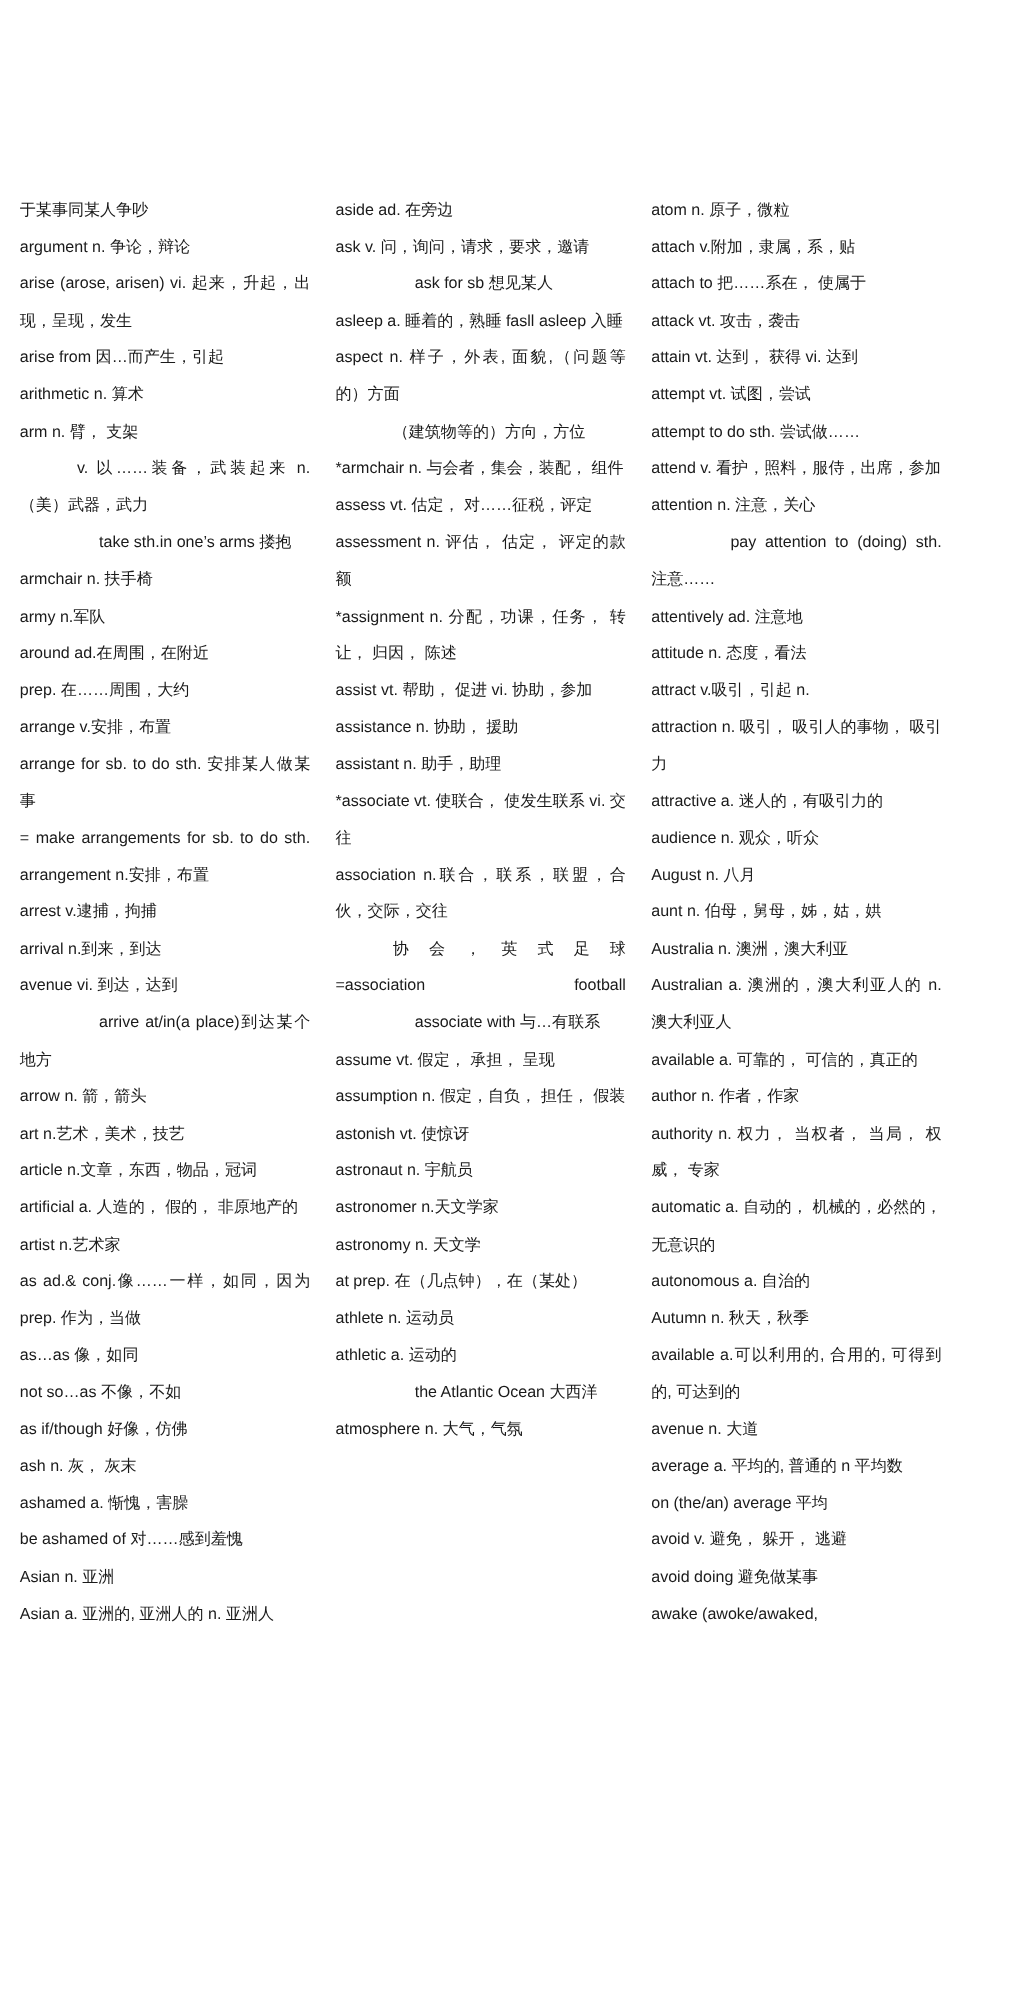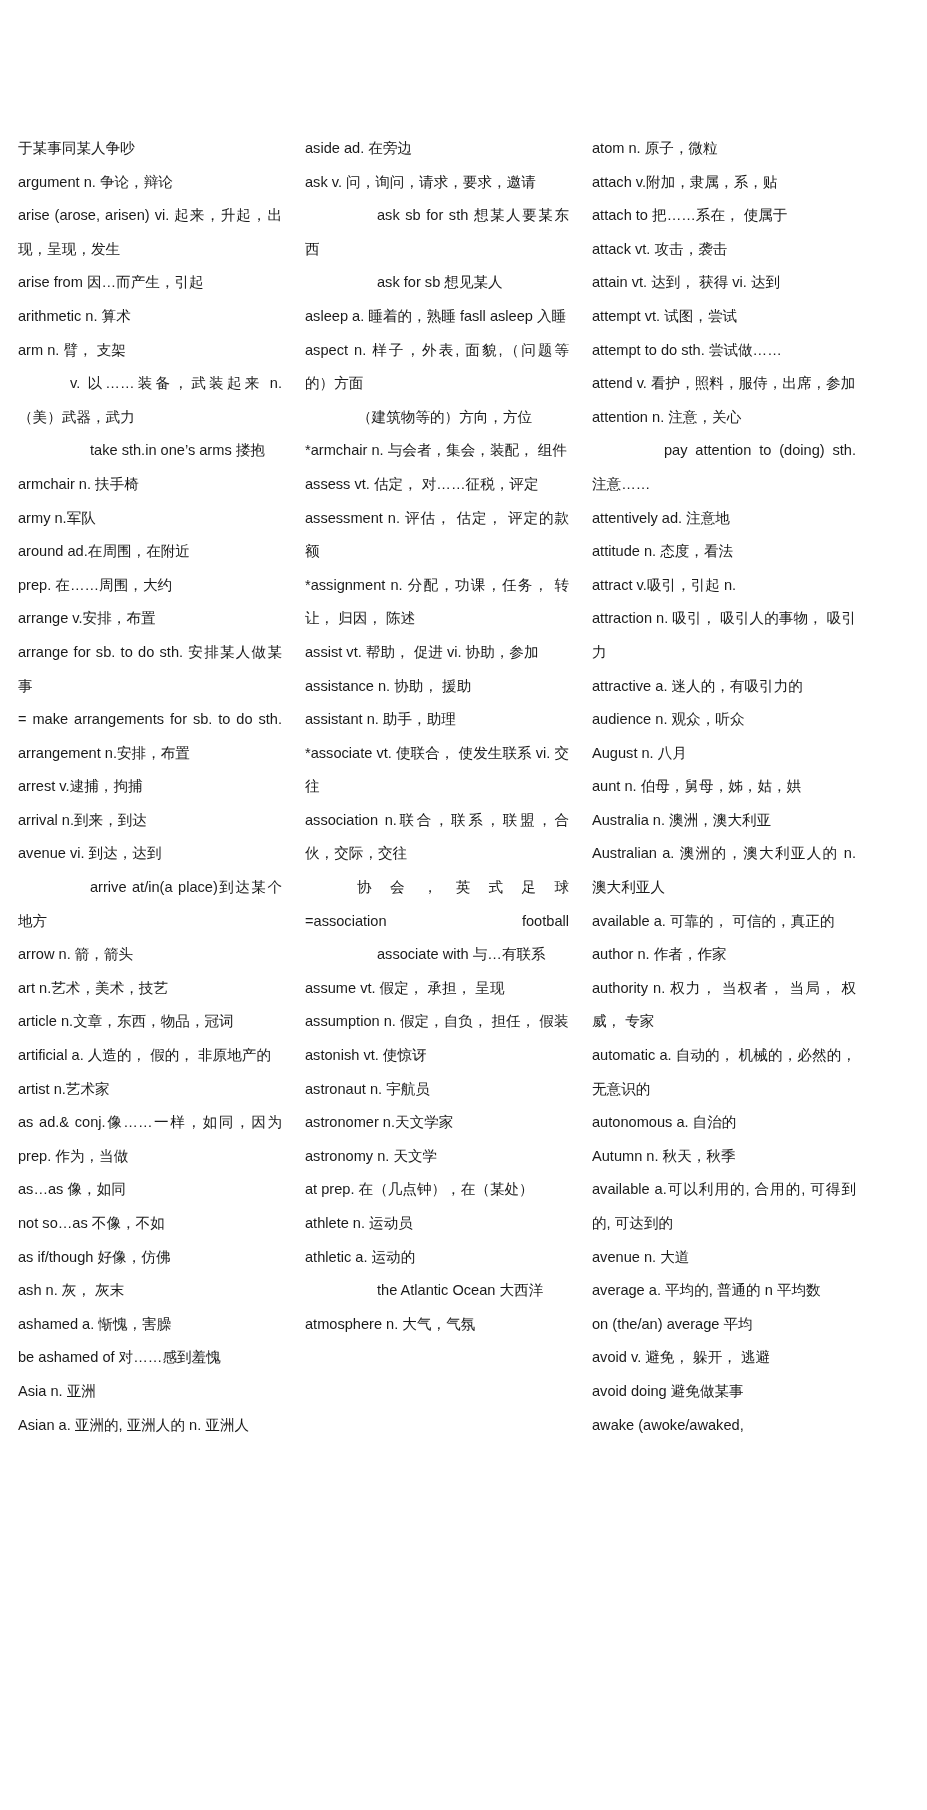--- a/index.html
+++ b/index.html
@@ -25,20 +25,21 @@
   }
   .columns {
     display: flex;
     flex-direction: row;
     align-items: flex-start;
     gap: 23px;
   }
   .column {
     width: 264px;
     flex: 0 0 264px;
+    margin-top: 43px;
   }
   .entry {
     font-size: 14.6px;
     line-height: 33.6px;
     color: #1a1a1a;
     text-align: justify;
     text-justify: inter-character;
     white-space: normal;
     word-break: break-word;
     margin: 0;
@@ -90,27 +91,26 @@
         <p class="entry">article n.文章，东西，物品，冠词</p>
         <p class="entry">artificial a. 人造的， 假的， 非原地产的</p>
         <p class="entry">artist n.艺术家</p>
         <p class="entry">as ad.&amp; conj.像……一样，如同，因为 prep. 作为，当做</p>
         <p class="entry">as…as 像，如同</p>
         <p class="entry">not so…as 不像，不如</p>
         <p class="entry">as if/though 好像，仿佛</p>
         <p class="entry">ash n. 灰， 灰末</p>
         <p class="entry">ashamed a. 惭愧，害臊</p>
         <p class="entry">be ashamed of 对……感到羞愧</p>
-        <p class="entry">Asia n. 亚洲</p>
+        <p class="entry">Asian n. 亚洲</p>
         <p class="entry">Asian a. 亚洲的, 亚洲人的 n. 亚洲人</p>
       </div>
     <div class="column col2">
         <p class="entry">aside ad. 在旁边</p>
         <p class="entry">ask v. 问，询问，请求，要求，邀请</p>
-        <p class="entry indent3">ask sb for sth 想某人要某东西</p>
         <p class="entry indent3">ask for sb  想见某人</p>
         <p class="entry">asleep a. 睡着的，熟睡     fasll asleep 入睡</p>
         <p class="entry">aspect n. 样子，外表, 面貌,（问题等的）方面</p>
         <p class="entry indent2">（建筑物等的）方向，方位</p>
         <p class="entry">*armchair n. 与会者，集会，装配， 组件</p>
         <p class="entry">assess vt. 估定， 对……征税，评定</p>
         <p class="entry">assessment n. 评估， 估定， 评定的款额</p>
         <p class="entry">*assignment n. 分配，功课，任务， 转让， 归因， 陈述</p>
         <p class="entry">assist vt. 帮助， 促进 vi. 协助，参加</p>
         <p class="entry">assistance n. 协助， 援助</p>

